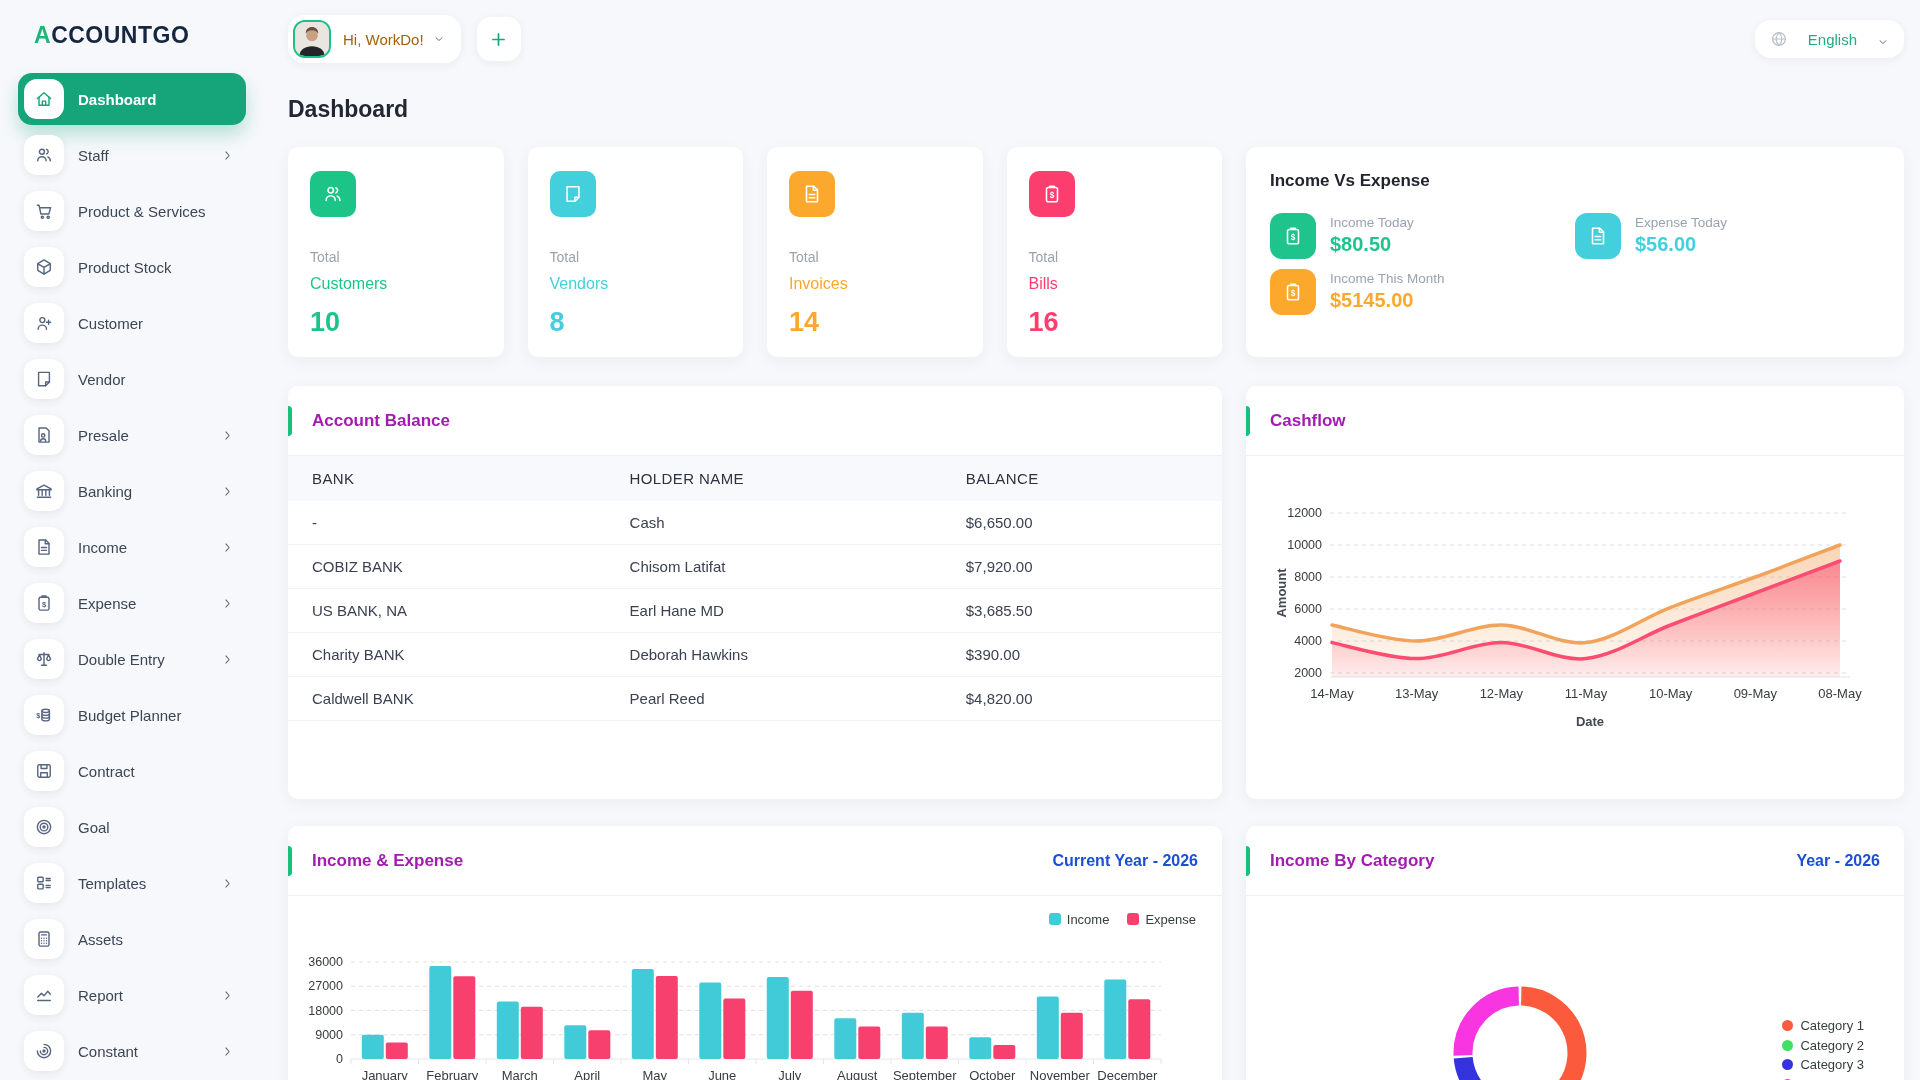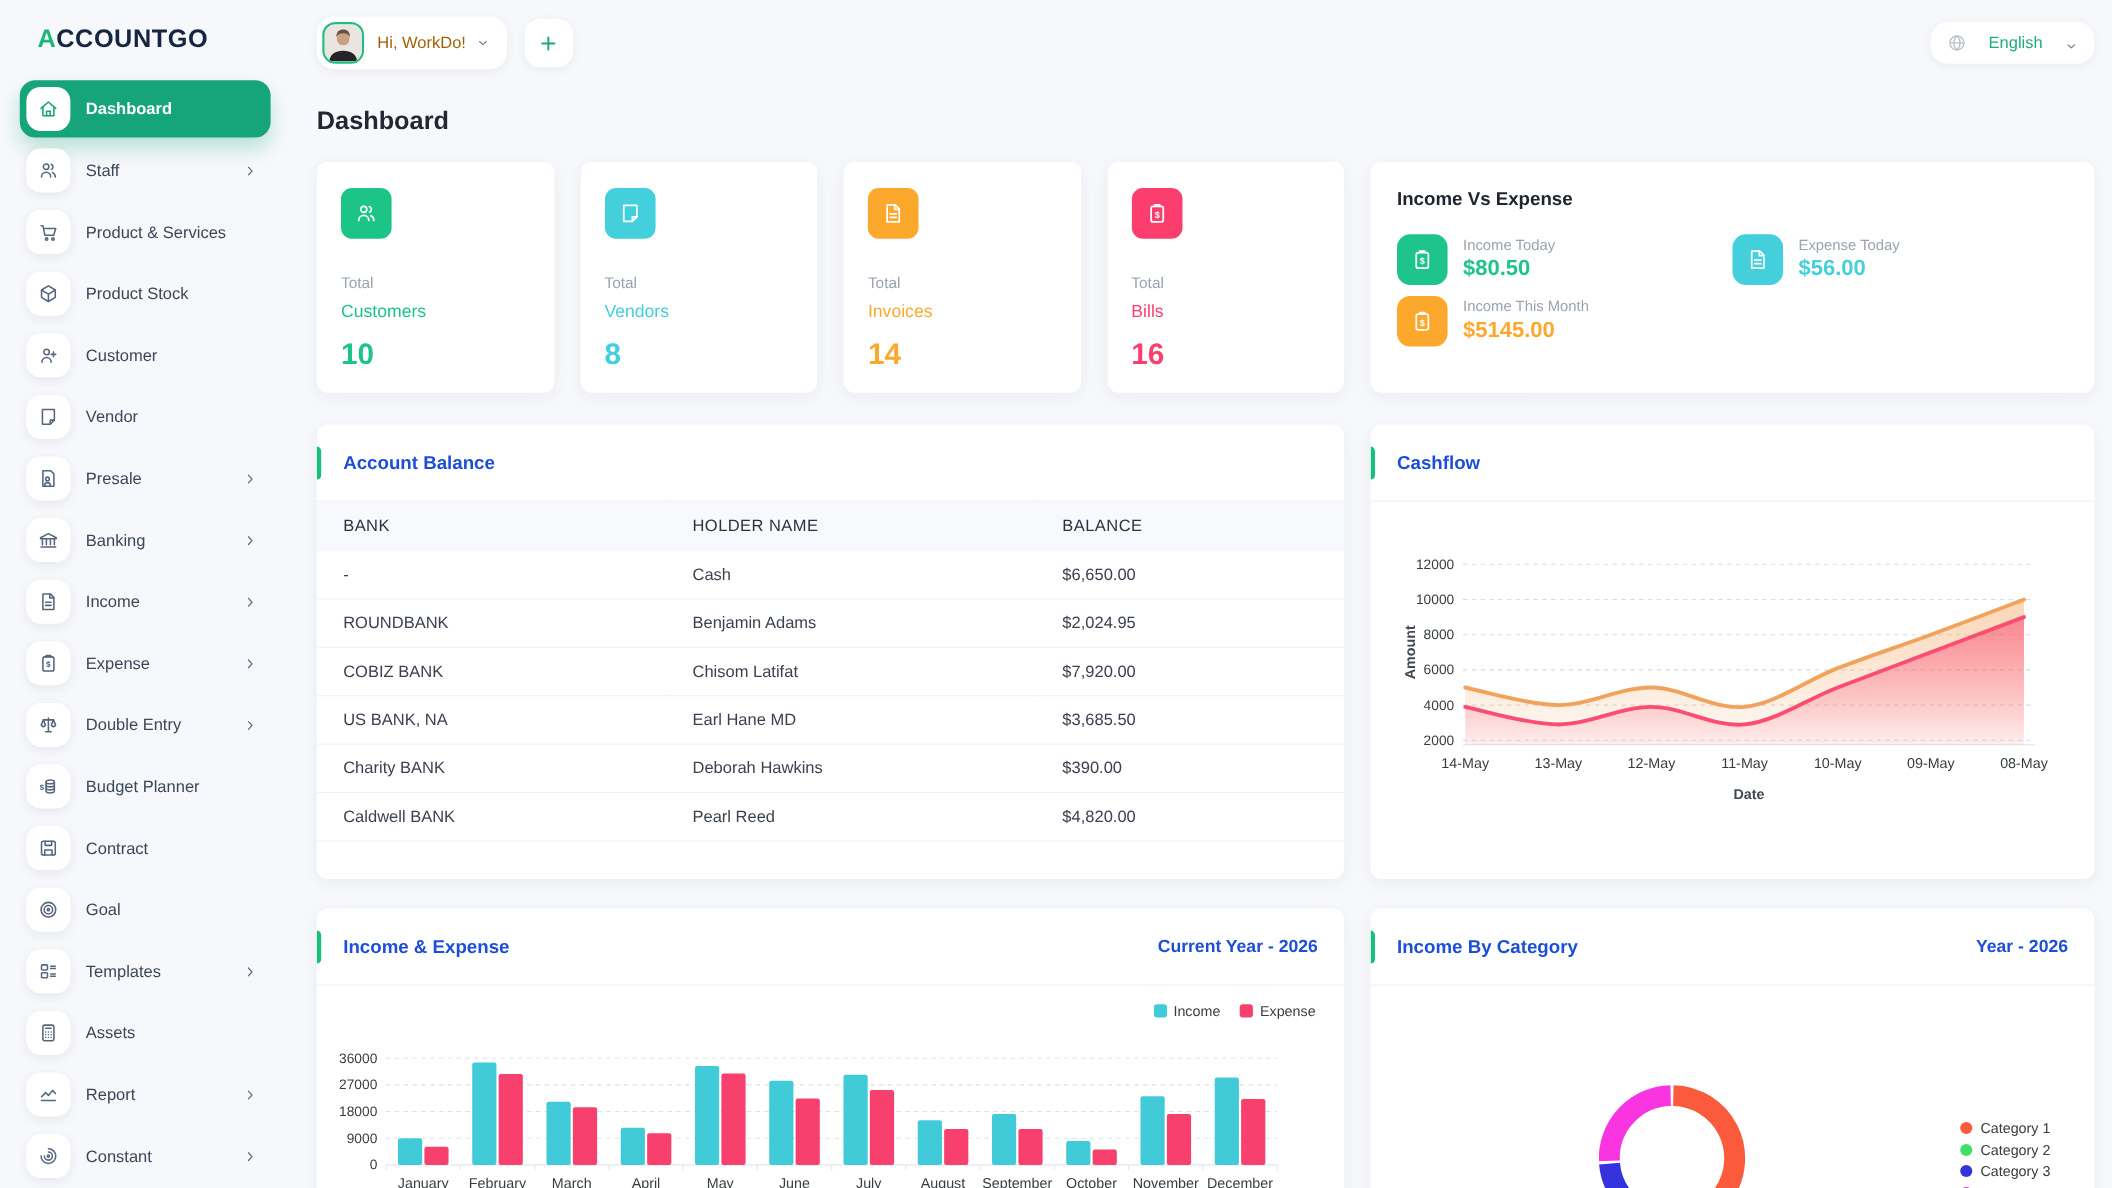--- a/index.html
+++ b/index.html
@@ -63,21 +63,21 @@
   .ive-grid { display:grid; grid-template-columns:1fr 1fr; margin-top:22px; row-gap:10px; }
   .ive-item { display:flex; gap:14px; }
   .ive-tile { width:46px; height:46px; border-radius:12px; color:#fff; flex:none; display:flex; align-items:center; justify-content:center; }
   .ive-tile .ic { width:22px; height:22px; }
   .ive-label { font-size:13.5px; color:#9aa3b0; padding-top:2px; }
   .ive-value { font-size:20px; font-weight:700; margin-top:3px; }
 
   
   .card-head { position:relative; height:70px; display:flex; align-items:center; justify-content:space-between; padding:0 24px; border-bottom:1px solid #edf0f4; }
   .card-head::before { content:""; position:absolute; left:0; top:20px; width:4px; height:30px; background:#15c07a; border-radius:0 4px 4px 0; }
-  .card-title { font-size:17px; font-weight:700; color:#1d4ed8; }
+  .card-title { font-size:17px; font-weight:700; color:#a21caf; }
   .card-period { font-size:16px; color:#1d4ed8; font-weight:600; }
 
   
   .balance-card { height:413px; overflow:hidden; }
   table { width:100%; border-collapse:collapse; }
   thead th { background:#f8f9fc; text-align:left; font-size:15px; letter-spacing:.4px; color:#2b3240; padding:14px 24px; font-weight:400; }
   tbody td { padding:13px 24px; font-size:15px; color:#3a4150; border-bottom:1px solid #eef1f5; }
   th.c-bank, td.c-bank { width:34%; }
   th.c-holder, td.c-holder { width:36%; }
   th.c-balance, td.c-balance { width:30%; }
@@ -493,25 +493,20 @@
                 <th class="c-bank">BANK</th>
                 <th class="c-holder">HOLDER NAME</th>
                 <th class="c-balance">BALANCE</th>
               </tr>
             </thead>
           <tbody id="balance-body">
   <tr>
     <td class="c-bank">-</td>
     <td class="c-holder">Cash</td>
     <td class="c-balance">$6,650.00</td>
-  </tr>
-  <tr>
-    <td class="c-bank">ROUNDBANK</td>
-    <td class="c-holder">Benjamin Adams</td>
-    <td class="c-balance">$2,024.95</td>
   </tr>
   <tr>
     <td class="c-bank">COBIZ BANK</td>
     <td class="c-holder">Chisom Latifat</td>
     <td class="c-balance">$7,920.00</td>
   </tr>
   <tr>
     <td class="c-bank">US BANK, NA</td>
     <td class="c-holder">Earl Hane MD</td>
     <td class="c-balance">$3,685.50</td>

